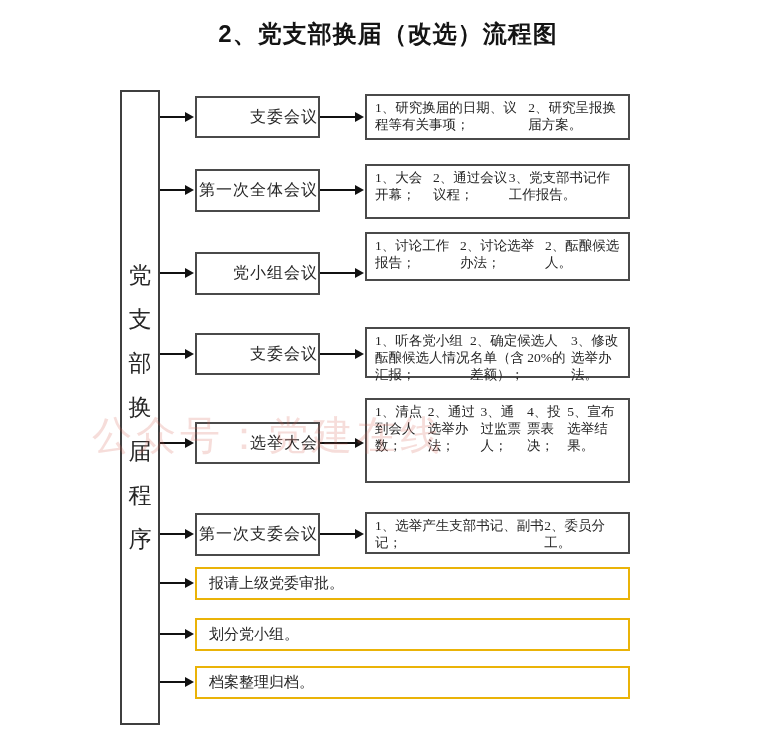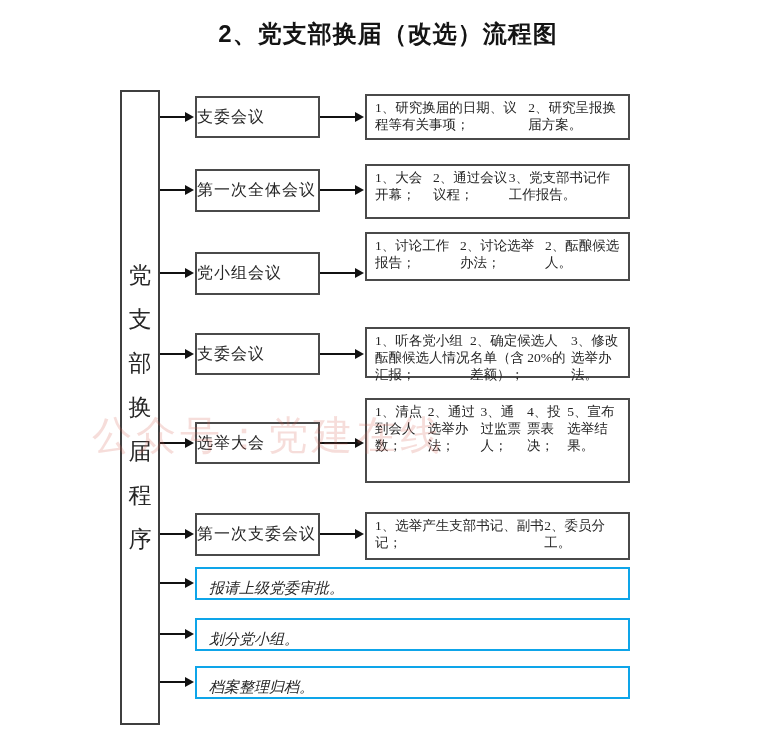--- a/index.html
+++ b/index.html
@@ -7,28 +7,28 @@
         font-family:"Liberation Serif","DejaVu Serif",serif;color:#1f1f1f;}
   .title{position:absolute;left:0;top:18px;width:760px;text-align:center;
          font-family:"Liberation Sans","DejaVu Sans",sans-serif;
          font-weight:bold;font-size:24px;letter-spacing:1px;color:#141414;padding-left:8px;}
   .sidebar{position:absolute;left:120px;top:90px;width:40px;height:635px;
            border:2px solid #3f3f3f;background:#fff;box-sizing:border-box;
            display:flex;flex-direction:column;align-items:center;justify-content:center;gap:21px;
            font-size:23px;color:#262626;}
   .sidebar span{display:block;line-height:1;}
   .mid-box{position:absolute;left:195px;width:125px;border:2px solid #4a4a4a;background:#fff;
-           box-sizing:border-box;display:flex;align-items:center;justify-content:flex-start;
+           box-sizing:border-box;display:flex;align-items:center;justify-content:flex-end;
            font-size:16px;color:#262626;letter-spacing:1px;}
   .detail-box{position:absolute;left:365px;width:265px;border:2px solid #4a4a4a;background:#fff;
               box-sizing:border-box;display:flex;flex-direction:row;justify-content:center;
               padding:3px 8px;font-size:13.5px;line-height:17px;color:#262626;}
-  .wide-box{position:absolute;left:195px;width:435px;border:2px solid #0ea5e9;background:#fff;
-            box-sizing:border-box;display:flex;align-items:flex-end;
-            padding:0 12px;font-size:15px;color:#262626;font-style:italic;}
+  .wide-box{position:absolute;left:195px;width:435px;border:2px solid #eab308;background:#fff;
+            box-sizing:border-box;display:flex;align-items:center;
+            padding:0 12px;font-size:15px;color:#262626;}
   .connector{position:absolute;height:10px;}
   .connector .line{position:absolute;left:0;top:4px;right:7px;height:2px;background:#111;}
   .connector .head{position:absolute;right:0;top:0;width:0;height:0;
                    border-left:9px solid #111;border-top:5px solid transparent;border-bottom:5px solid transparent;}
   .watermark{position:absolute;left:92px;top:408px;width:580px;z-index:60;pointer-events:none;
              font-family:"Liberation Sans","DejaVu Sans",sans-serif;font-weight:normal;
              font-size:40px;letter-spacing:4px;color:rgba(216,98,86,0.22);white-space:nowrap;}
 </style>
 </head>
 <body>
@@ -137,21 +137,21 @@
       <div class="line"></div>
       <div class="head"></div>
     </div>
   <div class="mid-box" style="top:513px;height:43px">
       <span>第一次支委会议</span>
     </div>
   <div class="connector" style="left:320px;top:529px;width:44px">
       <div class="line"></div>
       <div class="head"></div>
     </div>
-  <div class="detail-box" style="top:512px;height:48px">
+  <div class="detail-box" style="top:512px;height:42px">
     <div>1、选举产生支部书记、副书记；</div>
     <div>2、委员分工。</div>
   </div>
 
   <div class="connector" style="left:160px;top:578px;width:34px">
       <div class="line"></div>
       <div class="head"></div>
     </div>
   <div class="wide-box" style="top:567px;height:33px">
       <span>报请上级党委审批。</span>

